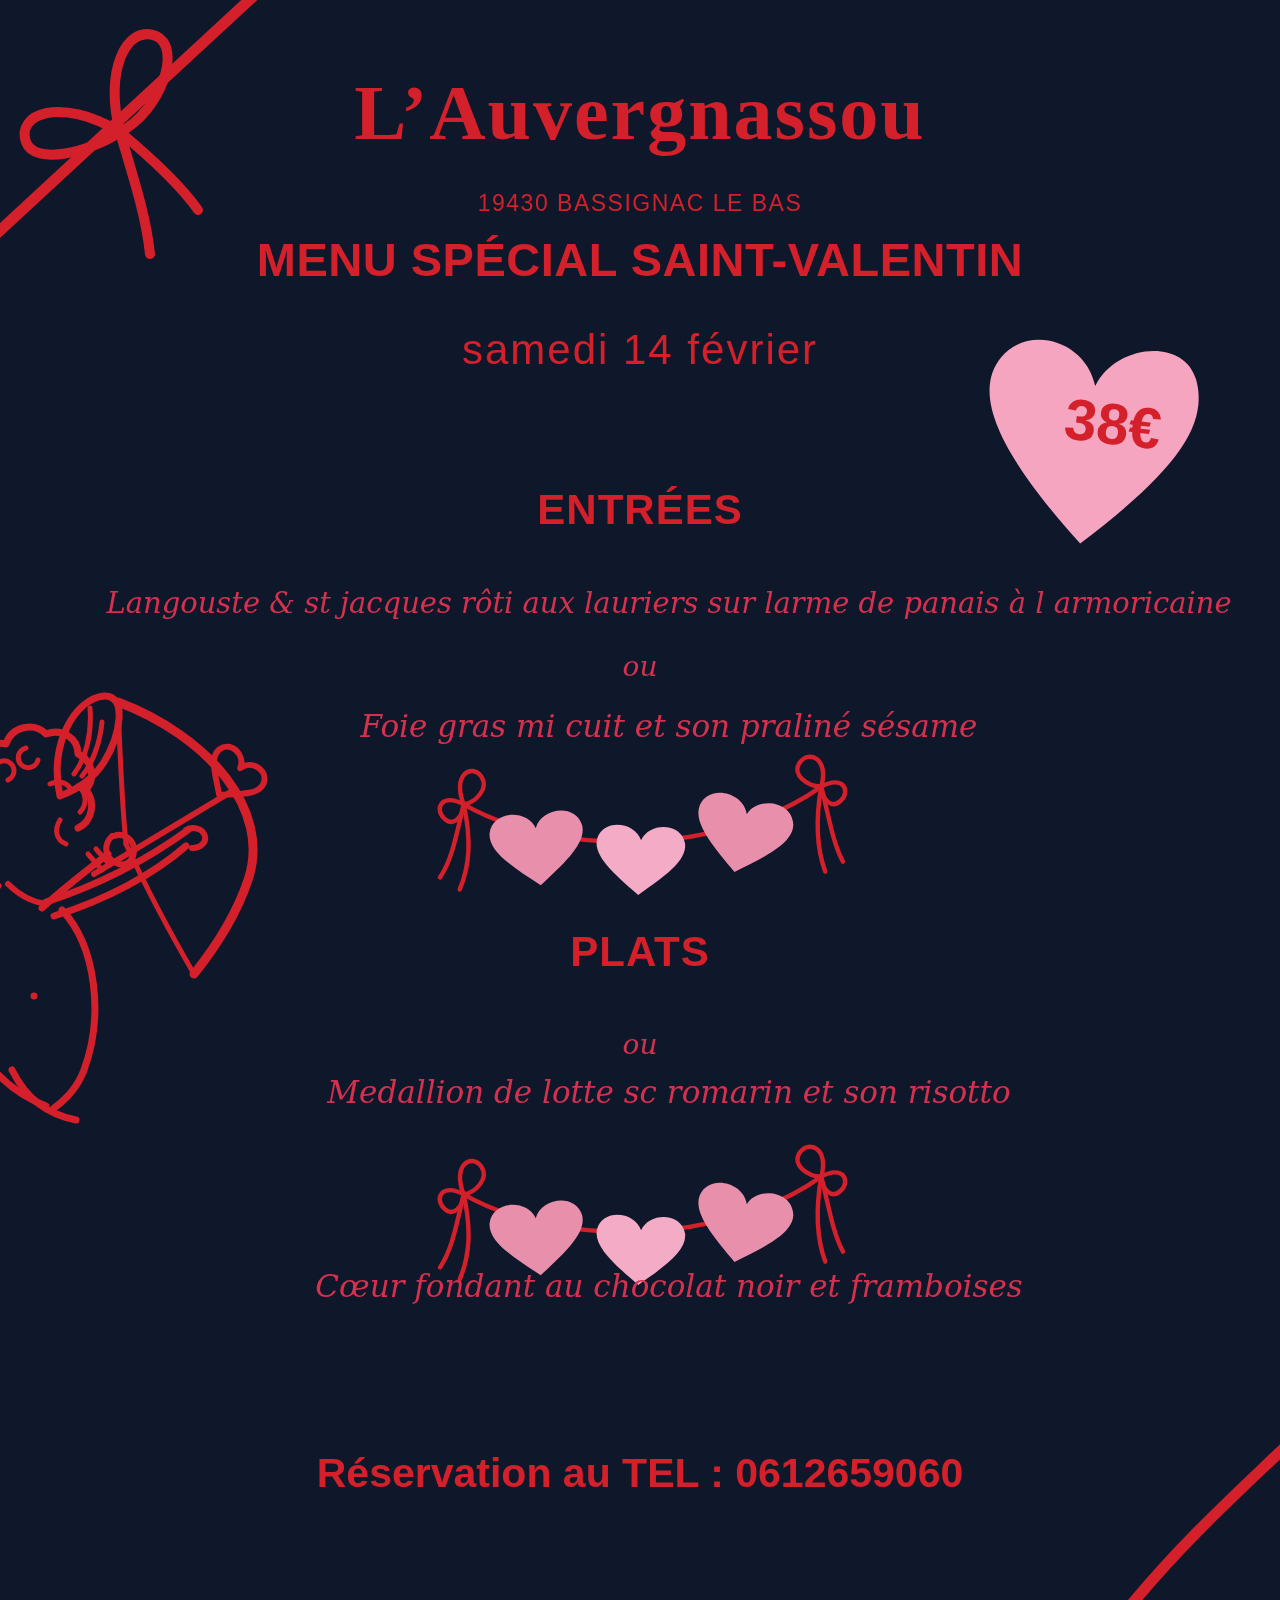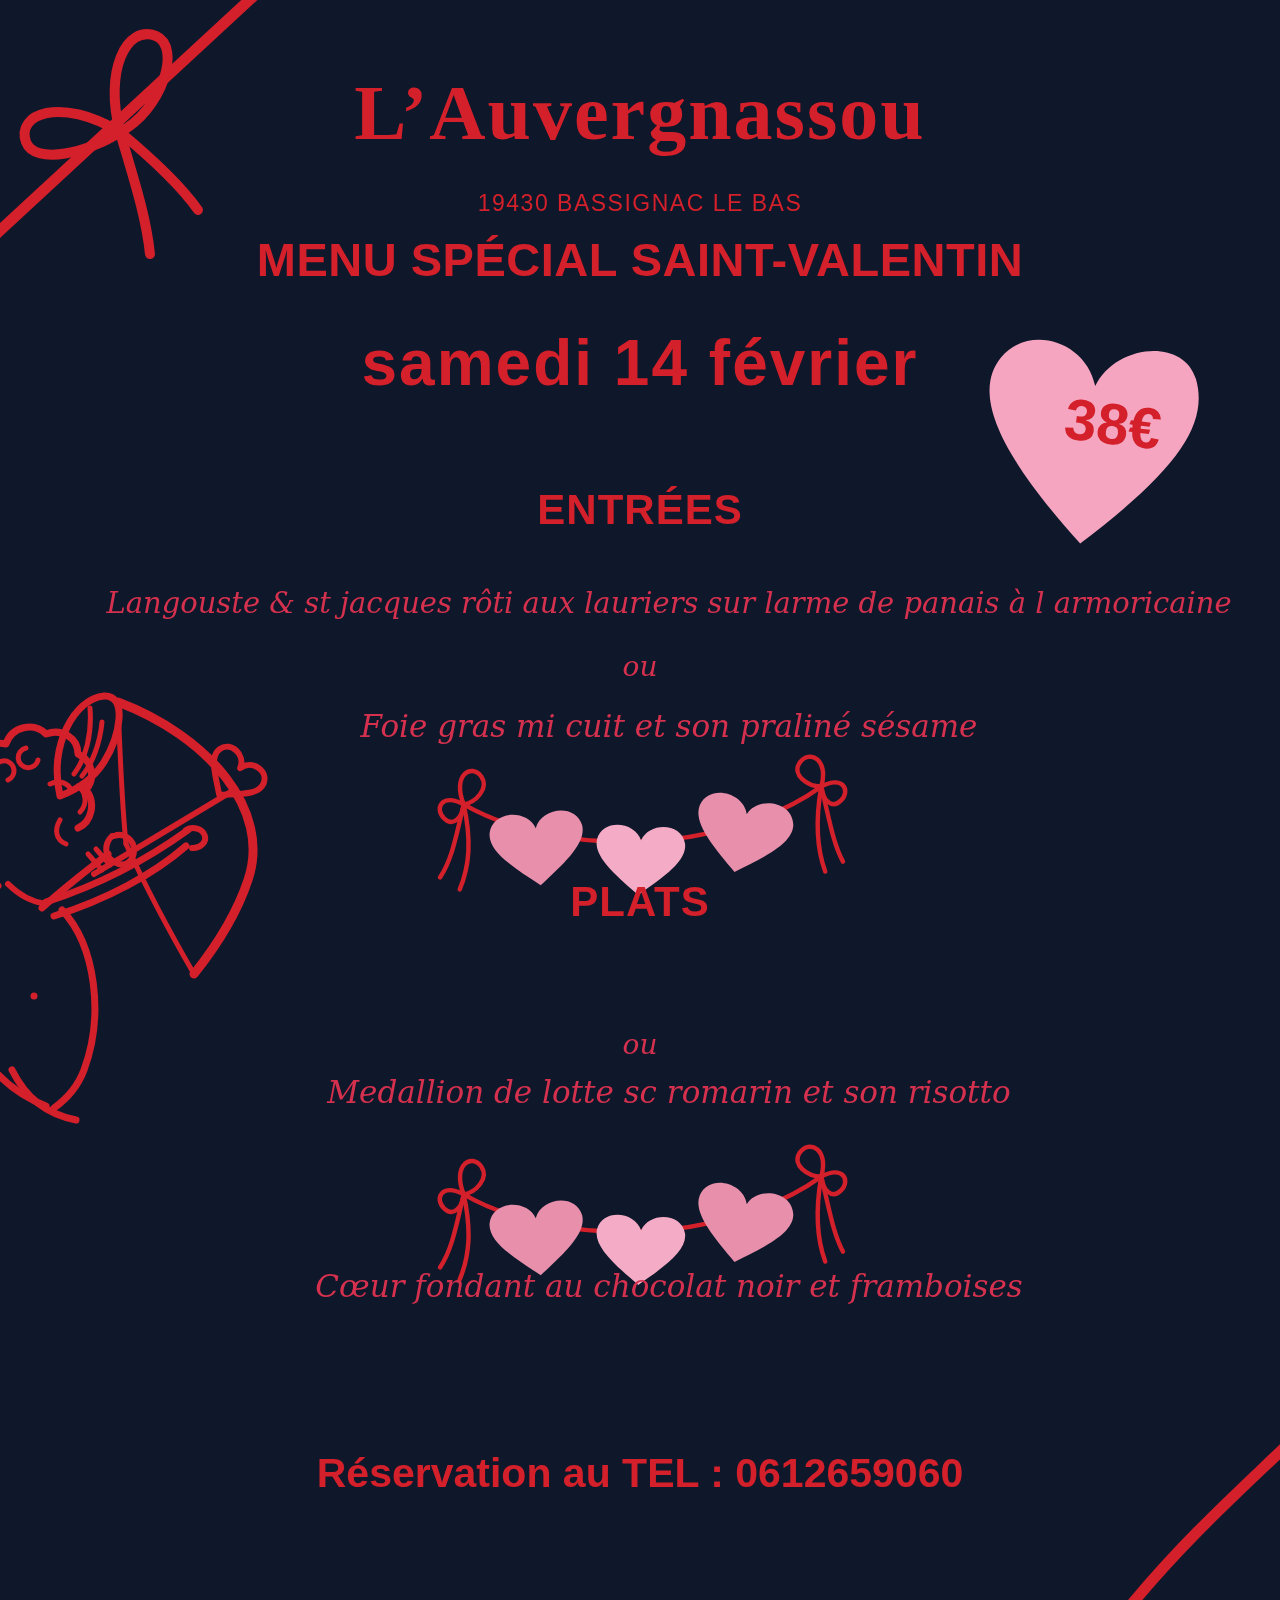--- a/index.html
+++ b/index.html
@@ -6,24 +6,24 @@
   .poster{
     position:relative;width:1280px;height:1600px;overflow:hidden;
     background:#0f172a;color:#d3202a;
     font-family:"Liberation Sans",sans-serif;
   }
   .abs{position:absolute;}
   .center{position:absolute;left:0;width:100%;text-align:center;white-space:nowrap;}
   .title{top:68px;font-family:"Liberation Serif",serif;font-size:78px;font-weight:700;letter-spacing:2px;}
   .address{top:190px;font-size:23px;font-weight:500;letter-spacing:1.5px;}
   .menu-title{top:232px;font-size:47px;font-weight:800;letter-spacing:0.5px;}
-  .date{top:326px;font-size:64px;font-weight:700;letter-spacing:2px;}
+  .date{top:326px;font-size:42px;font-weight:400;letter-spacing:2px;}
   .section-heading{font-size:42px;font-weight:700;letter-spacing:1px;}
   .h-entrees{top:486px;}
-  .h-plats{top:878px;}
+  .h-plats{top:928px;}
   .h-desserts{top:1268px;}
   .menu-item,.ou{
     font-family:"DejaVu Serif",serif;font-style:italic;color:#d5314e;
   }
   .menu-item{font-size:31px;padding-left:29px;}
   .item-long{font-size:29px;}
   .ou{font-size:28px;}
   .i-e1{top:586px;}
   .ou1{top:650px;}
   .i-e2{top:708px;}

